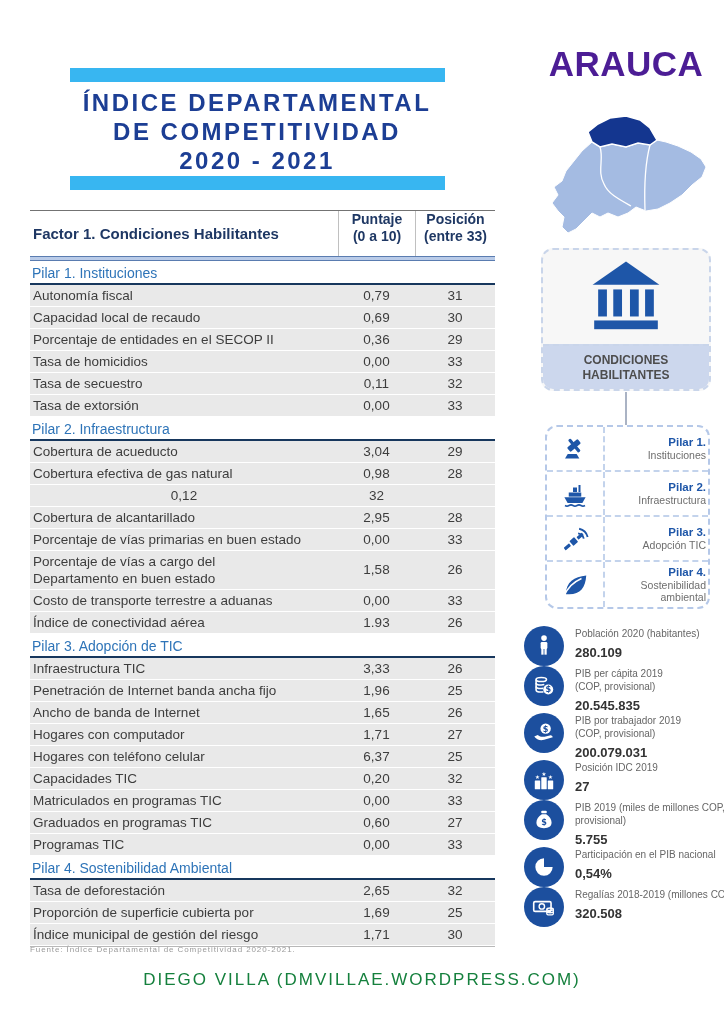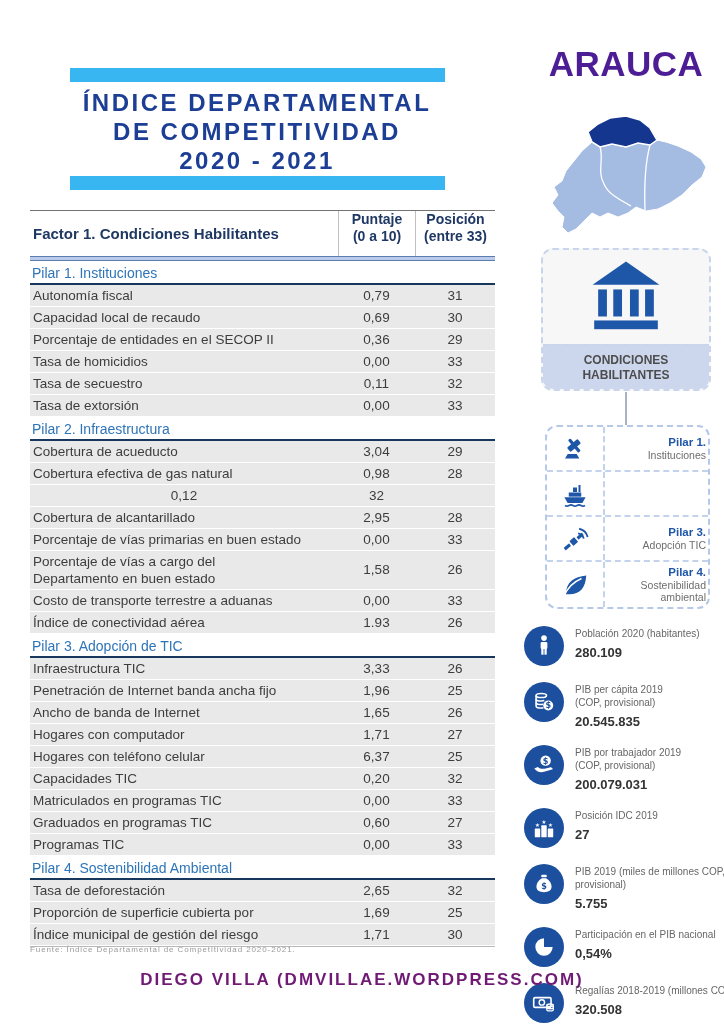--- a/index.html
+++ b/index.html
@@ -47,21 +47,21 @@
     font-size: 13.5px; color: #3d3d3d;
   }
   .t-label { padding: 2px 4px 2px 3px; line-height: 17px; }
   .t-val { text-align: center; }
 
   .source-note {
     position: absolute; left: 30px; top: 945px; font-size: 8px; letter-spacing: .9px; color: #9a9a9a;
   }
   .credit {
     position: absolute; left: 0; right: 0; top: 970px; text-align: center;
-    color: #701a75; font-weight: bold; font-size: 17px; letter-spacing: 2px;
+    color: #15803d; font-weight: normal; font-size: 17px; letter-spacing: 2px;
   }
 
   
   .cat-card {
     position: absolute; left: 541px; top: 248px; width: 170px; height: 143px;
     border: 2px dashed #c9d5ea; border-radius: 12px; background: #f7f7f7; overflow: hidden;
   }
   .cat-top { height: 94px; display: flex; align-items: center; justify-content: center; }
   .cat-top svg { width: 78px; height: 70px; fill: #1e56a8; }
   .cat-bottom {
@@ -75,21 +75,21 @@
   .pillars { position: absolute; left: 545px; top: 425px; width: 165px; border: 2px dashed #b5c8e8; border-radius: 12px; overflow: hidden; background:#fff; }
   .p-row { display: grid; grid-template-columns: 58px 1fr; height: 45px; border-bottom: 2px dashed #c3d3ec; }
   .p-row:last-child { border-bottom: none; }
   .p-icon-cell { display: flex; align-items: center; justify-content: center; border-right: 2px dashed #c3d3ec; }
   .p-icon-cell svg { width: 30px; height: 30px; fill: #1e56a8; }
   .p-text-cell { display: flex; flex-direction: column; justify-content: center; text-align: right; padding: 1px 2px; }
   .p-name { color: #1e56a8; font-weight: bold; font-size: 11.5px; line-height: 13px; }
   .p-desc { color: #6e6e6e; font-size: 10.5px; line-height: 12px; }
 
   
-  .stats { position: absolute; left: 524px; top: 626px; width: 196px; display: flex; flex-direction: column; gap: 16px; }
+  .stats { position: absolute; left: 524px; top: 626px; width: 196px; display: flex; flex-direction: column; gap: 0; }
   .stat { display: flex; gap: 11px; align-items: flex-start; min-height: 38px; }
   .stat-circle {
     width: 40px; height: 40px; border-radius: 50%; background: #1c4f9e; flex: none;
     display: flex; align-items: center; justify-content: center;
   }
   .stat-circle svg { width: 26px; height: 26px; fill: #ffffff; }
   .stat-text { padding-top: 1px; }
   .stat-label { font-size: 10px; color: #666666; line-height: 13px; }
   .stat-label .ln { display: block; white-space: nowrap; }
   .stat-value { font-size: 13px; color: #333333; font-weight: bold; margin-top: 5px; }
@@ -304,20 +304,24 @@
       <div class="p-row">
         <div class="p-icon-cell">
           <svg viewBox="0 0 24 24">
             <path d="M3.5 14.5h17l-2.6 4.7H6.1z"></path>
             <rect x="7" y="10.8" width="10" height="3.3"></rect>
             <rect x="10.4" y="6.8" width="3.2" height="3.6"></rect>
             <rect x="14.8" y="4.8" width="1.6" height="5.6"></rect>
             <path d="M4 21.2q1.6 1 3.2 0t3.2 0t3.2 0t3.2 0t3.2 0" fill="none" stroke="#1e56a8" stroke-width="1.2"></path>
           </svg>
         </div>
+        <div class="p-text-cell">
+          <div class="p-name">Pilar 2.</div>
+          <div class="p-desc">Infraestructura</div>
+        </div>
       </div>
       <div class="p-row">
         <div class="p-icon-cell">
           <svg viewBox="0 0 24 24">
             <g transform="rotate(-40 11 14)">
               <rect x="8.5" y="11.5" width="5" height="5" rx="0.6"></rect>
               <rect x="1.5" y="12.7" width="5.6" height="2.6" rx="0.5"></rect>
               <rect x="14.9" y="12.7" width="5.6" height="2.6" rx="0.5"></rect>
             </g>
             <path d="M14.5 7.5a5.5 5.5 0 0 1 4.5 4.2" fill="none" stroke="#1e56a8" stroke-width="1.5"></path>

